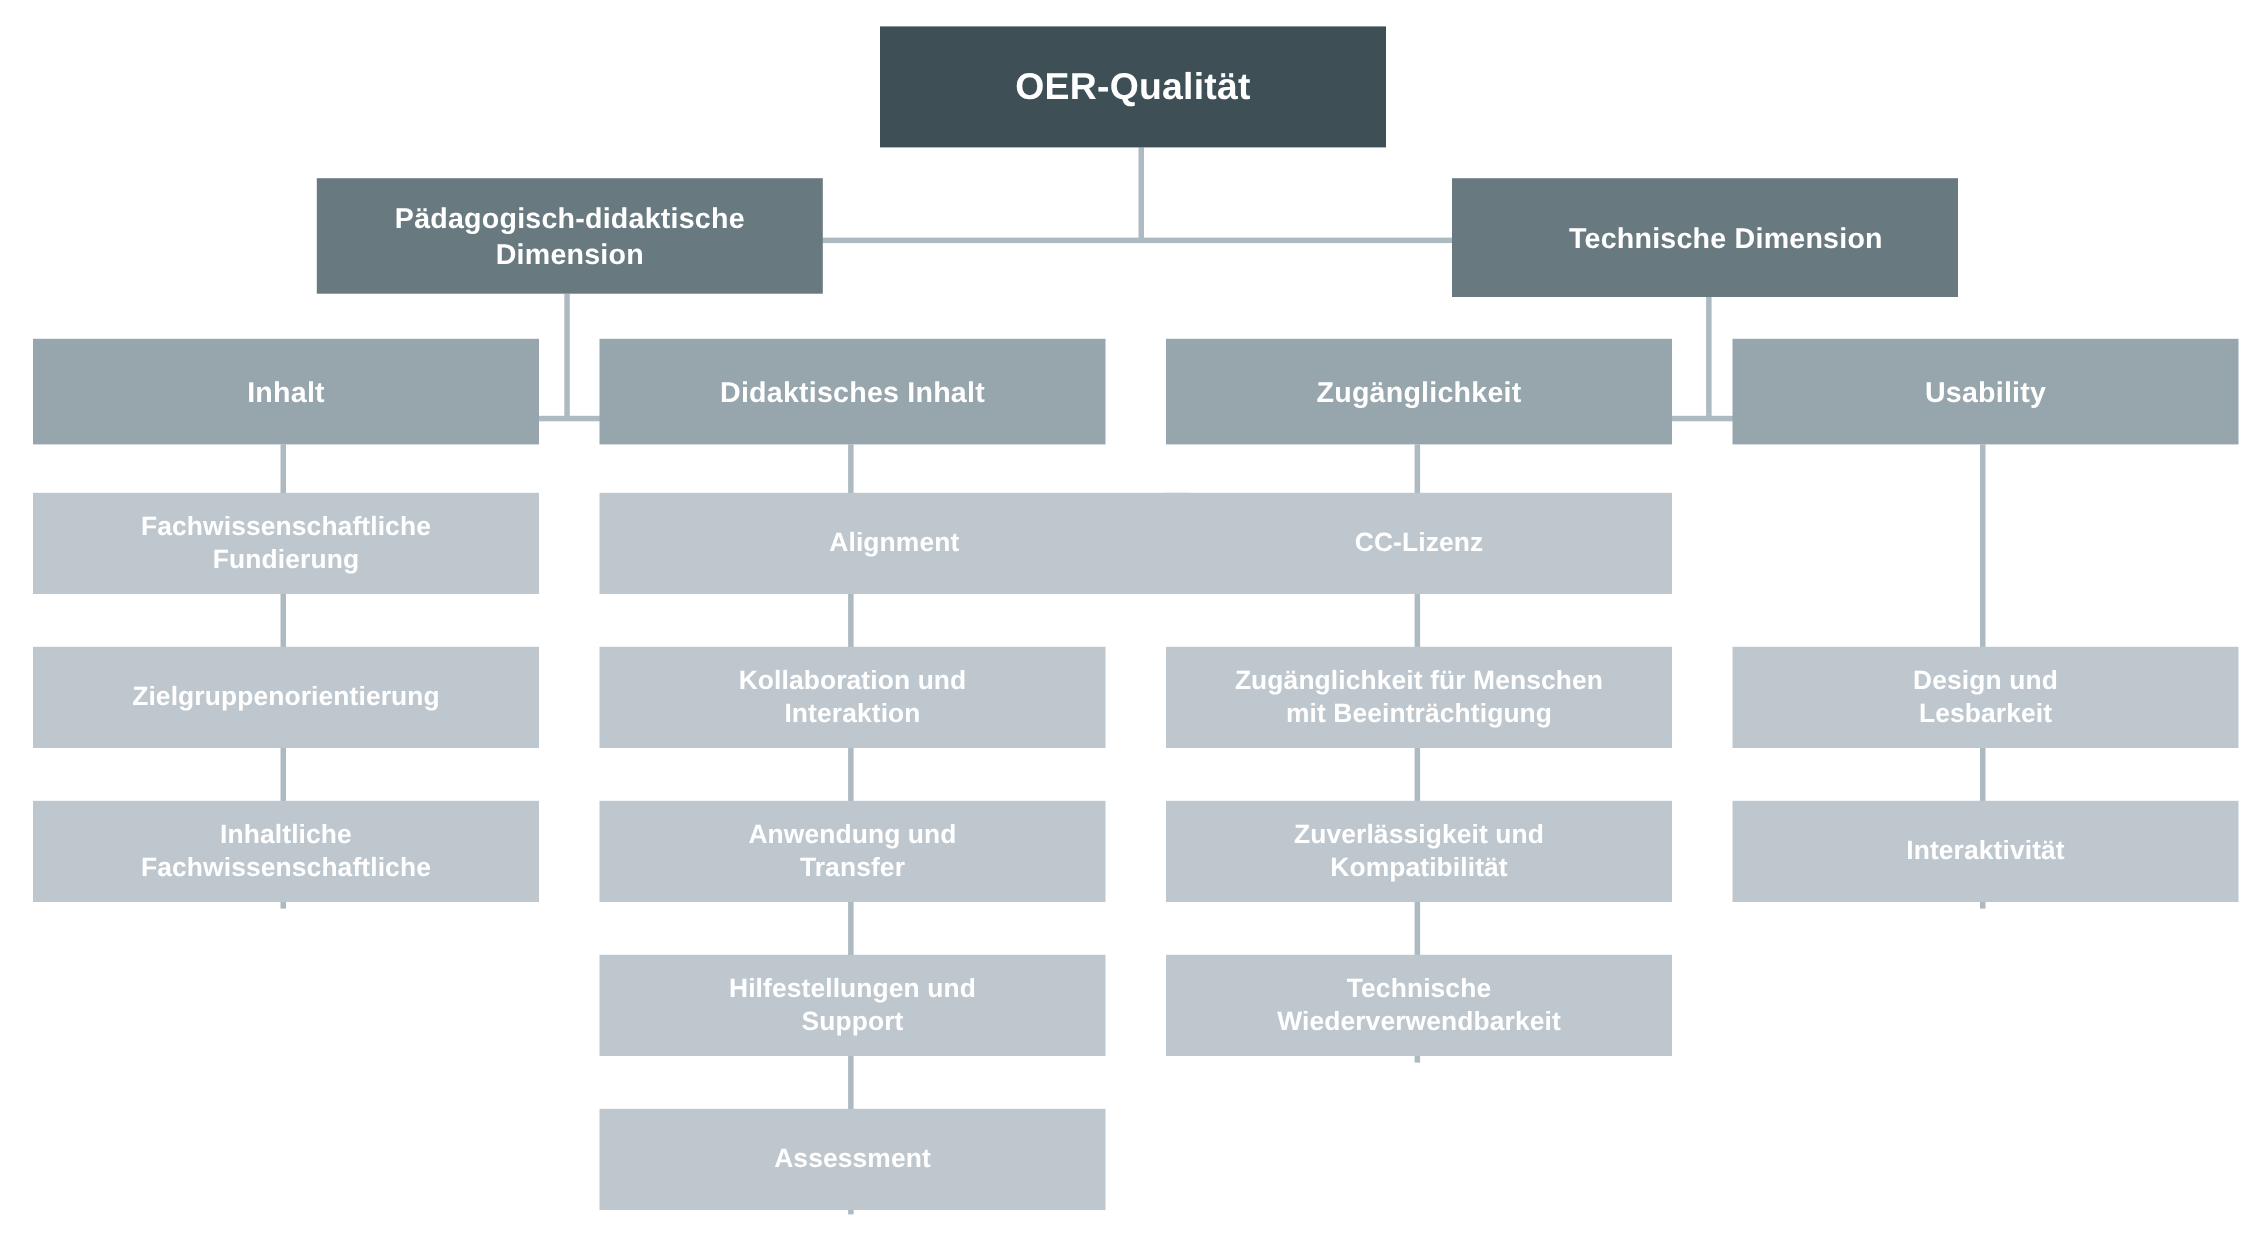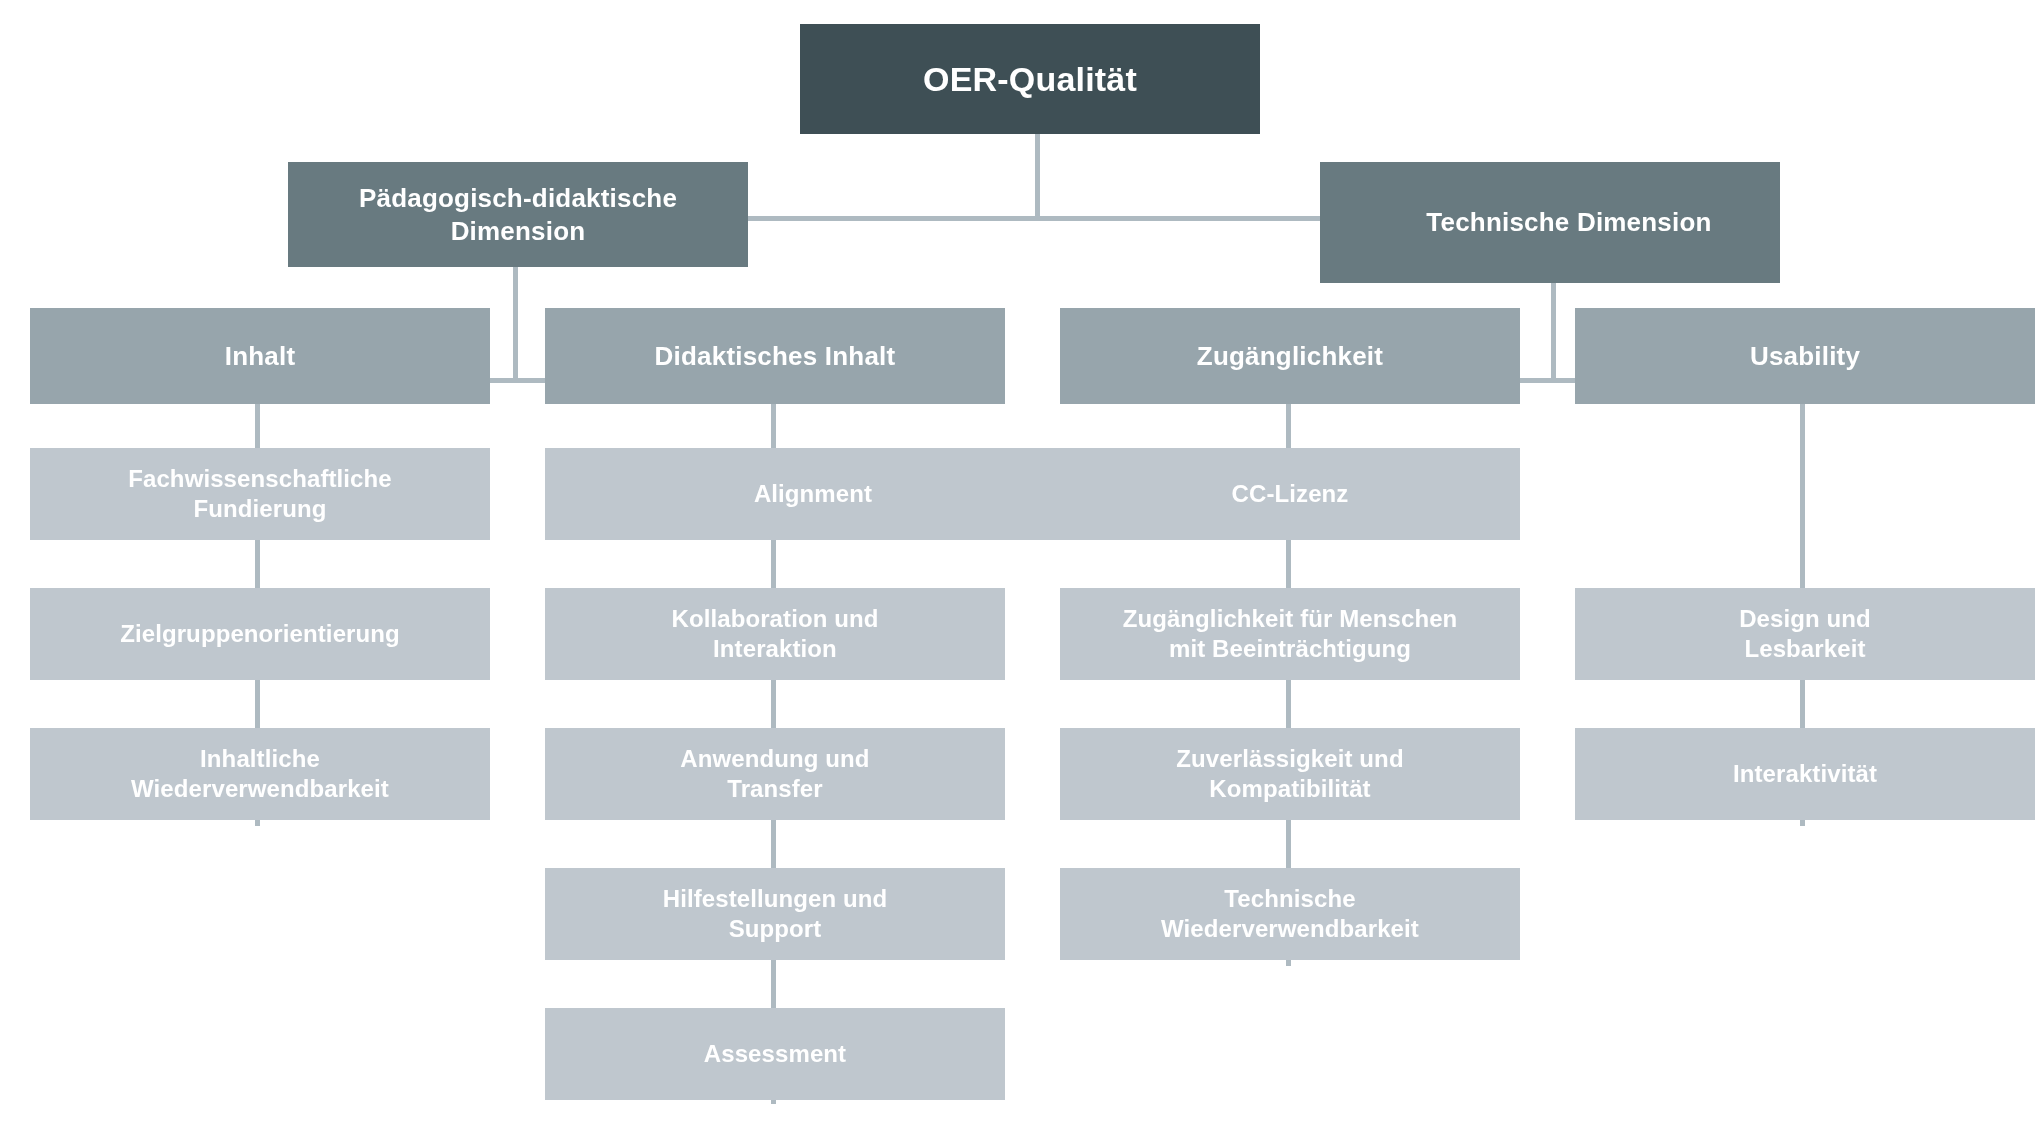--- a/index.html
+++ b/index.html
@@ -84,32 +84,32 @@
   <div class="conn v" style="left:771px; top:404px; height:700px;"></div>
 
   <div class="conn v" style="left:1286px; top:404px; height:562px;"></div>
 
   <div class="conn v" style="left:1800px; top:404px; height:422px;"></div>
 
   <div class="node root" style="left:800px; top:24px; width:460px; height:110px;">OER-Qualität</div>
 
   <div class="node dim" style="left:288px; top:162px; width:460px; height:105px;">Pädagogisch-didaktische
 Dimension</div>
-  <div class="node dim" style="left:1320px; top:162px; width:460px; height:121px;padding-left:48px;">Technische Dimension</div>
+  <div class="node dim" style="left:1320px; top:162px; width:460px; height:108px;padding-left:48px;">Technische Dimension</div>
 
   <div class="node cat" style="left:30px; top:308px; width:460px; height:96px;">Inhalt</div>
   <div class="node cat" style="left:545px; top:308px; width:460px; height:96px;">Didaktisches Inhalt</div>
   <div class="node cat" style="left:1575px; top:308px; width:460px; height:96px;">Usability</div>
   <div class="node cat" style="left:1060px; top:308px; width:460px; height:96px;">Zugänglichkeit</div>
 
   <div class="node leaf" style="left:30px; top:448px; width:460px; height:92px;">Fachwissenschaftliche
 Fundierung</div>
   <div class="node leaf" style="left:30px; top:588px; width:460px; height:92px;">Zielgruppenorientierung</div>
   <div class="node leaf" style="left:30px; top:728px; width:460px; height:92px;">Inhaltliche
-Wiederverwendbarkeit</div>
+Fachwissenschaftliche</div>
 
   <div class="node leaf" style="left:545px; top:448px; width:536px; height:92px;">Alignment</div>
   <div class="node leaf" style="left:545px; top:588px; width:460px; height:92px;">Kollaboration und
 Interaktion</div>
   <div class="node leaf" style="left:545px; top:728px; width:460px; height:92px;">Anwendung und
 Transfer</div>
   <div class="node leaf" style="left:545px; top:868px; width:460px; height:92px;">Hilfestellungen und
 Support</div>
   <div class="node leaf" style="left:545px; top:1008px; width:460px; height:92px;">Assessment</div>
 

